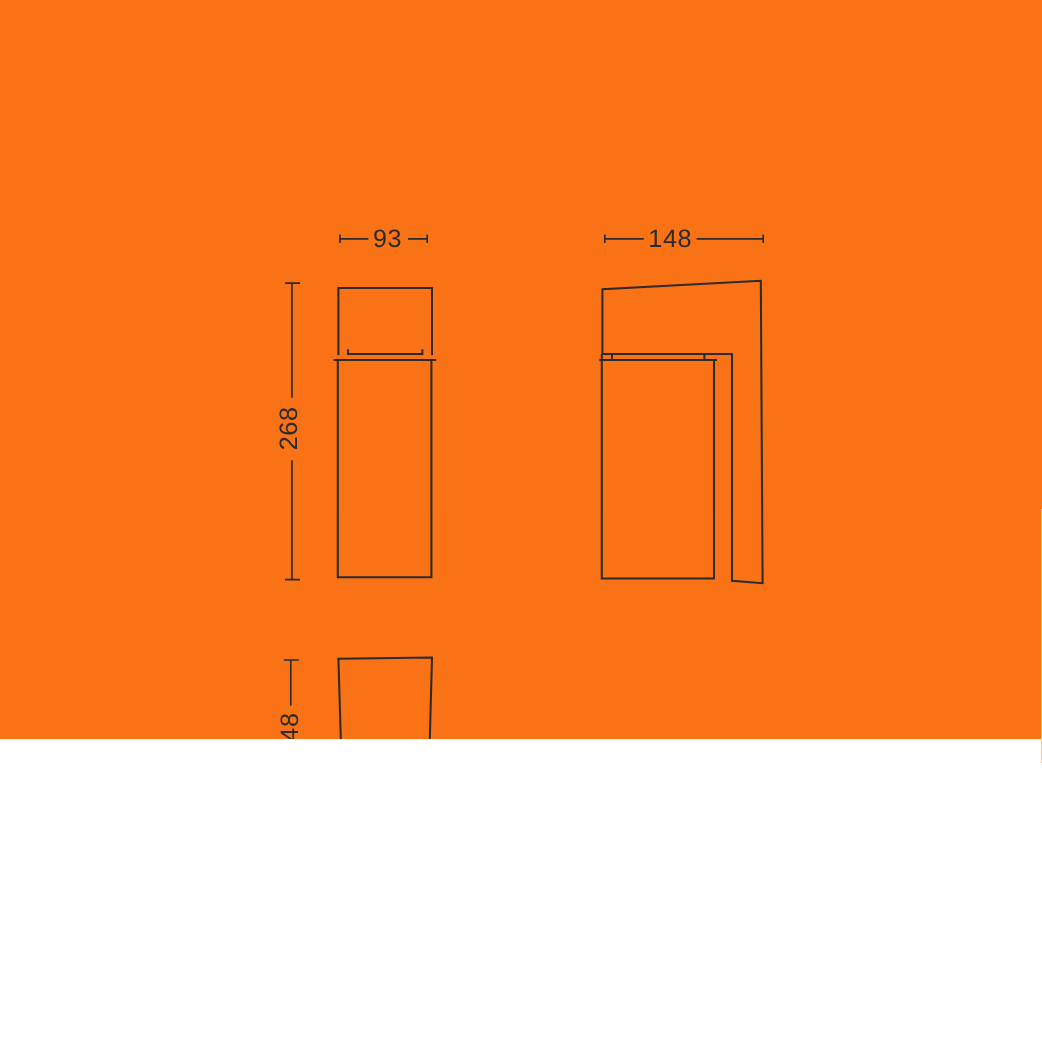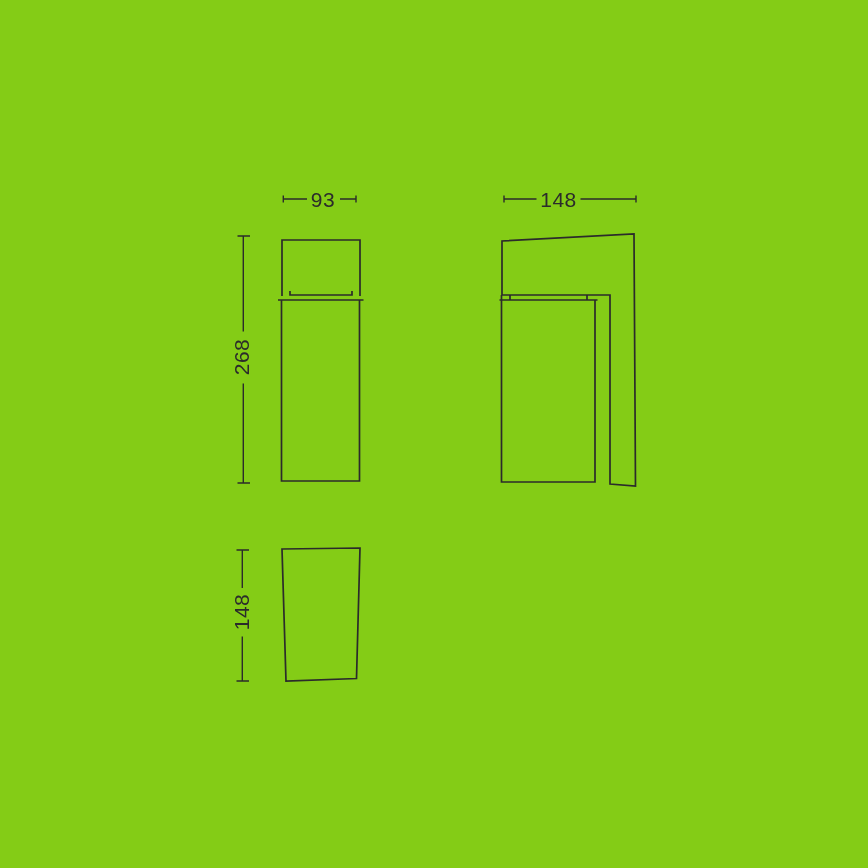--- a/index.html
+++ b/index.html
@@ -3,22 +3,22 @@
 <meta charset="utf-8">
 <style>
   html, body {
     margin: 0;
     padding: 0;
     background: #ffffff;
   }
   .stage {
     position: relative;
     width: 868px;
-    height: 868px;
-    background: #84cc16;
+    height: 616px;
+    background: #f97316;
     overflow: hidden;
     font-family: "Liberation Sans", "DejaVu Sans", sans-serif;
   }
   svg { display: block; }
   .obj {
     fill: none;
     stroke: #2b2b2b;
     stroke-width: 1.7;
     stroke-linejoin: miter;
   }

